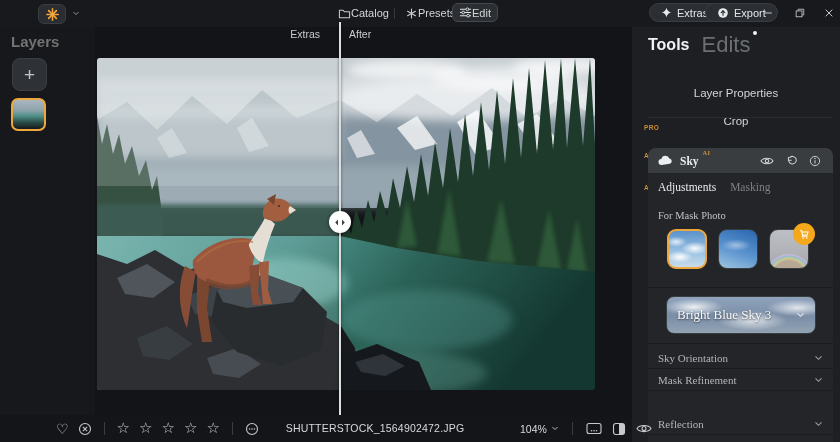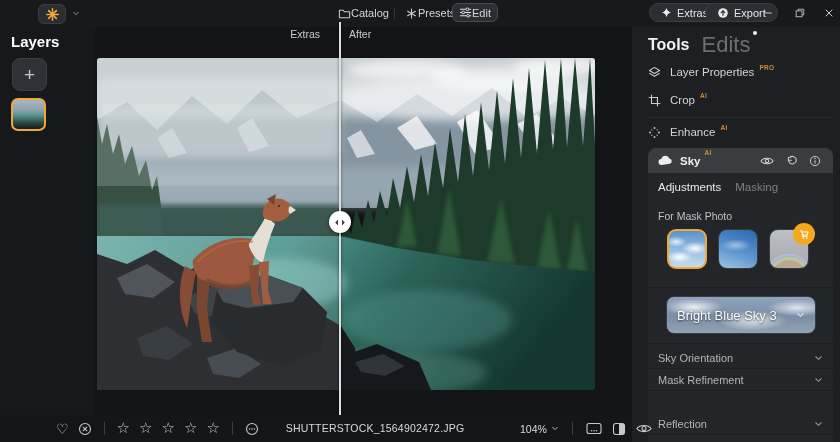--- a/index.html
+++ b/index.html
@@ -11,44 +11,44 @@
   .topbar { position:absolute; left:0; top:0; width:840px; height:27px; background:#17191C; }
   .logo-btn { position:absolute; left:38px; top:4px; width:28px; height:20px; background:#2A2D31; border:1px solid #3A3D41; border-radius:6px; display:flex; align-items:center; justify-content:center; }
   .logo-chev { position:absolute; left:72px; top:11px; }
   .tb-tab { position:absolute; top:0; height:26px; display:flex; align-items:center; font-size:11px; color:#D3D5D7; padding:0 6px; cursor:default; }
   .tb-tab.active { top:3px; height:19px; background:#2B2E32; border:1px solid #46494D; border-radius:6px; }
   .tb-sep { position:absolute; left:394px; top:8px; width:1px; height:11px; background:#34373B; }
   .pill-btn { position:absolute; top:3px; height:19px; background:#2B2E32; border:1px solid #3A3D41; border-radius:10px; display:flex; align-items:center; gap:5px; font-size:11px; color:#E4E6E8; padding:0 11px; }
   .winbtn { position:absolute; top:5px; width:22px; height:16px; display:flex; align-items:center; justify-content:center; }
 
   
-  .layers-title { position:absolute; left:11px; top:33px; font-size:15px; font-weight:700; color:#ffffff; }
+  .layers-title { position:absolute; left:11px; top:33px; font-size:15px; font-weight:700; color:#737373; }
   .add-layer { position:absolute; left:12px; top:58px; width:35px; height:33px; background:#2E3136; border:1px solid #3B3E43; border-radius:8px; color:#C3C6C8; font-size:19px; line-height:1; display:flex; align-items:center; justify-content:center; }
   .layer-thumb { position:absolute; left:11px; top:98px; width:35px; height:33px; border:2px solid #EDA73C; border-radius:7px; background:linear-gradient(180deg,#A9B6C0 0%,#8FA3AD 35%,#4F8F89 55%,#2A4A44 78%,#15191C 100%); }
 
   
   .canvas-bg { position:absolute; left:95px; top:27px; width:537px; height:388px; background:#121417; }
   .photo { position:absolute; left:97px; top:58px; width:498px; height:332px; border-radius:3px; overflow:hidden; }
   .ba-label { position:absolute; top:28px; font-size:10.5px; color:#C9CBCD; }
   .ba-before { left:260px; width:60px; text-align:right; }
   .ba-after { left:349px; }
   .split-line { position:absolute; left:339px; top:22px; width:2px; height:398px; background:#DCDEE0; box-shadow:0 0 3px rgba(0,0,0,.55); }
   .split-handle { position:absolute; left:329px; top:211px; width:22px; height:22px; border-radius:50%; background:#FFFFFF; box-shadow:0 1px 4px rgba(0,0,0,.5); display:flex; align-items:center; justify-content:center; }
 
   
   .right-panel { position:absolute; left:632px; top:27px; width:208px; height:415px; background:#1D1F23; }
   .rp-head { position:absolute; left:16px; top:5px; display:flex; gap:12px; align-items:center; }
   .rp-tools { font-size:16px; font-weight:700; color:#F2F3F4; }
   .rp-edits { font-size:22px; color:#6B6F73; position:relative; }
   .rp-edits .dot { position:absolute; right:-7px; top:-1px; width:4px; height:4px; border-radius:50%; background:#F0F1F2; }
-  .tool-row { position:absolute; left:16px; width:176px; height:18px; display:flex; align-items:center; gap:9px; font-size:11.5px; color:#D2D4D6; }
+  .tool-row { position:absolute; left:16px; width:176px; height:18px; display:flex; align-items:center; gap:24px; font-size:11.5px; color:#D2D4D6;flex-direction:column; }
   .badge { font-size:6.5px; font-weight:700; color:#C98C35; letter-spacing:.3px; align-self:flex-start; margin-left:-4px; margin-top:1px; }
   .rp-div { position:absolute; left:16px; width:185px; height:1px; background:#2A2C2F; }
 
-  .sky-panel { position:absolute; left:16px; top:121px; width:185px; height:294px; background:#232528; border-radius:8px 8px 0 0; }
+  .sky-panel { position:absolute; left:16px; top:121px; width:185px; height:294px; background:#232528; border-radius:8px 8px 0 0;font-family:Liberation Serif, serif; }
   .sky-head { position:absolute; left:0; top:0; width:185px; height:25px; background:#3A3D40; border-radius:8px 8px 0 0; display:flex; align-items:center; padding:0 10px; gap:7px; font-size:11.5px; font-weight:600; color:#EDEEEF; }
   .sky-head .spacer { flex:1; }
   .sky-head .hicon { display:flex; align-items:center; justify-content:center; width:17px; }
   .sky-tabs { position:absolute; left:10px; top:33px; display:flex; gap:14px; font-size:11.5px; }
   .sky-tab-on { color:#E8EAEC; }
   .sky-tab-off { color:#7D8184; }
   .group-label { position:absolute; left:10px; top:62px; font-size:10.5px; color:#C0C3C5; }
   .sky-thumb { position:absolute; top:81px; width:40px; height:40px; border-radius:9px; border:1px solid #3A3D40; }
   .sky-thumb.sel { border:2px solid #EDA73C; }
   .t1 { left:19px;

